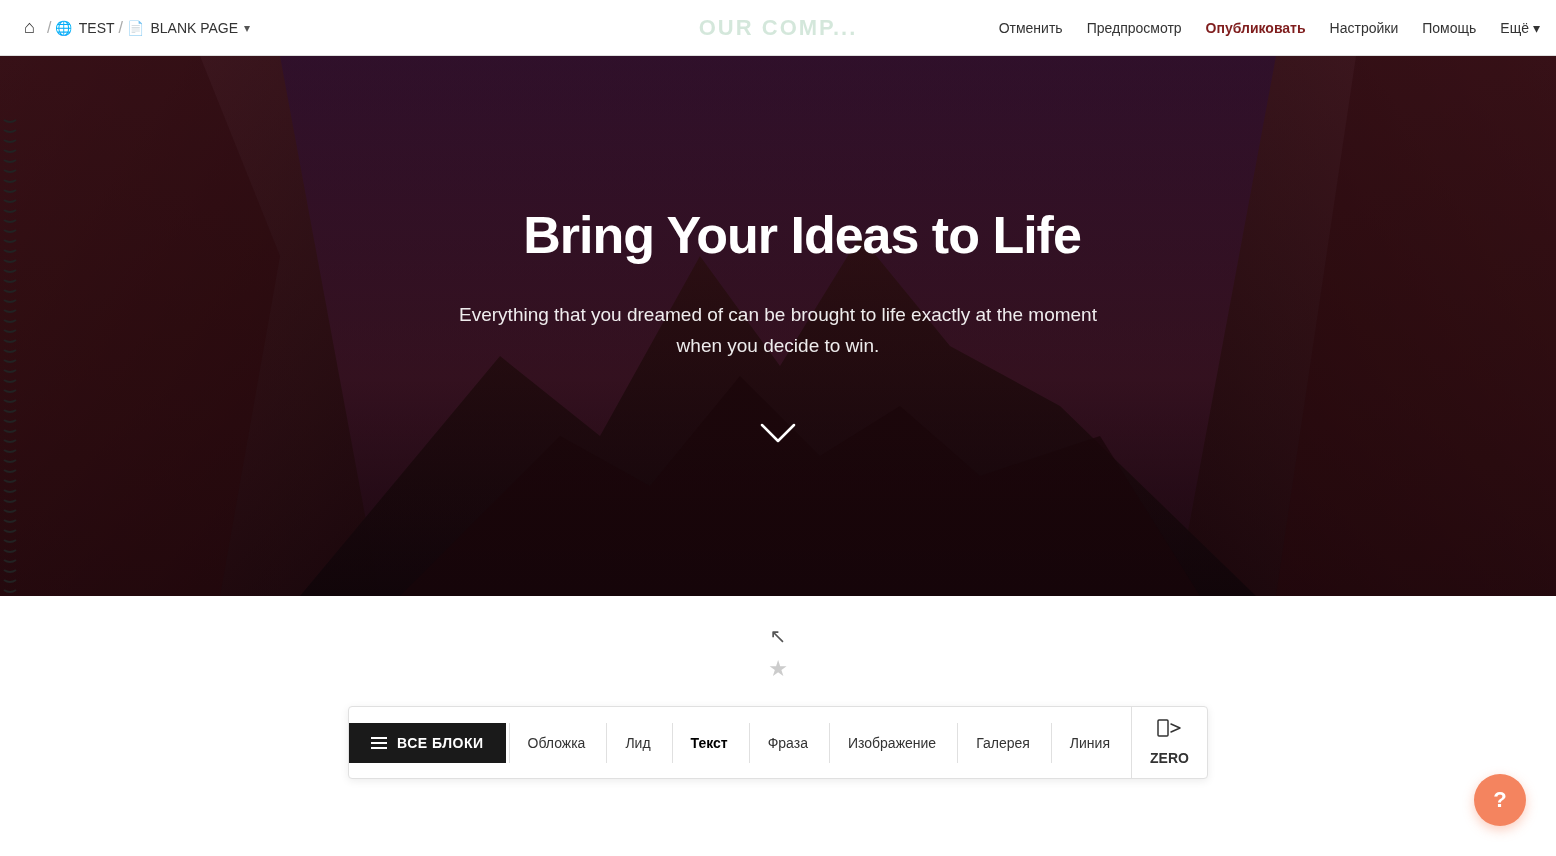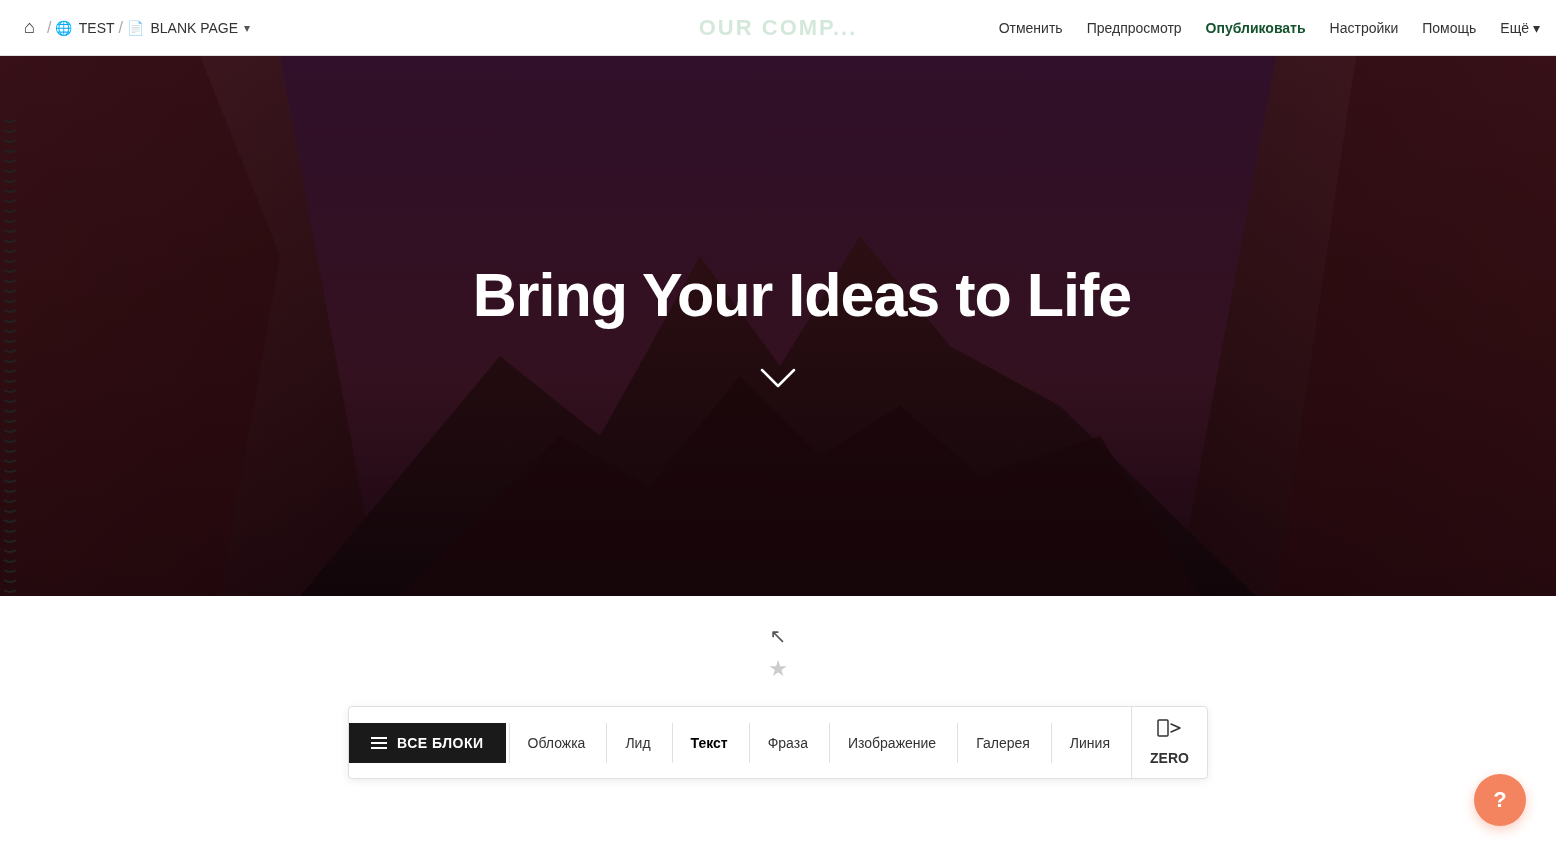--- a/index.html
+++ b/index.html
@@ -82,21 +82,21 @@
       margin-left: 7px;
     }
     .topbar-action {
       font-size: 14px;
       color: #333;
       cursor: pointer;
       white-space: nowrap;
     }
     .topbar-action.publish {
       font-weight: 700;
-      color: #14532d;
+      color: #7f1d1d;
     }
     .topbar-more {
       display: flex;
       align-items: center;
       gap: 4px;
       font-size: 14px;
       color: #333;
       cursor: pointer;
     }
 
@@ -143,21 +143,21 @@
     }
     .hero-content {
       position: relative;
       z-index: 2;
       text-align: center;
       color: #fff;
       max-width: 900px;
       padding: 0 40px;
     }
     .hero-title {
-      font-size: 61px;
+      font-size: 52px;
       font-weight: 800;
       line-height: 1.1;
       margin-bottom: 36px;
       letter-spacing: -1px;
       margin-left: 48px;
     }
     .hero-subtitle {
       font-size: 19px;
       font-weight: 300;
       line-height: 1.6;
@@ -420,20 +420,21 @@
         <path d="M2,464 Q8,468 14,464"></path>
         <path d="M2,474 Q8,478 14,474"></path>
         <path d="M2,484 Q8,488 14,484"></path>
         <path d="M2,494 Q8,498 14,494"></path>
       </g>
     </svg>
   </div>
 
   <div class="hero-content">
     <h1 class="hero-title">Bring Your Ideas to Life</h1>
+    <p class="hero-subtitle">Everything that you dreamed of can be brought to life exactly at the moment when you decide to win.</p>
     <div class="hero-chevron">
       <svg viewBox="0 0 40 24" fill="none" xmlns="http://www.w3.org/2000/svg">
         <polyline points="4,4 20,20 36,4" stroke="#fff" stroke-width="2.5" stroke-linecap="round" stroke-linejoin="round"></polyline>
       </svg>
     </div>
   </div>
 </div>
 
 <div class="bottom-section">
   <div class="cursor-area">

